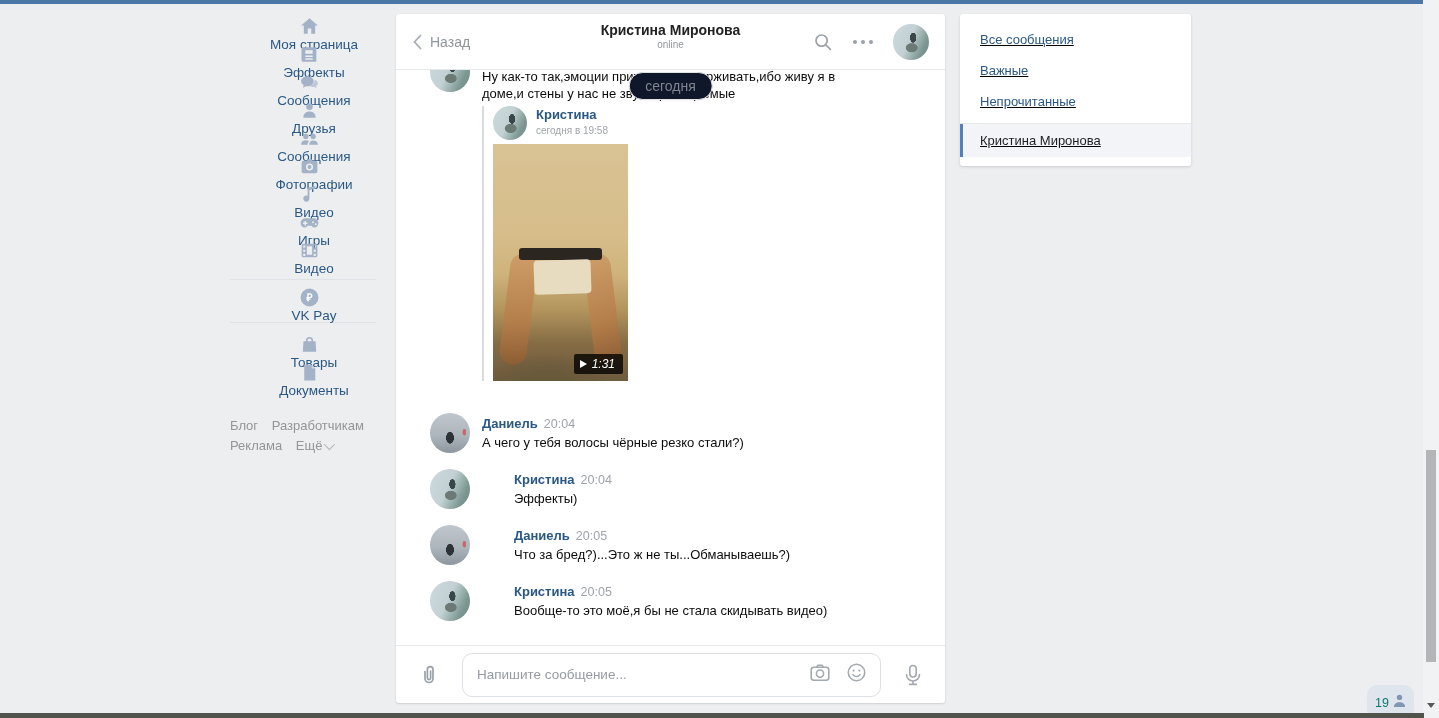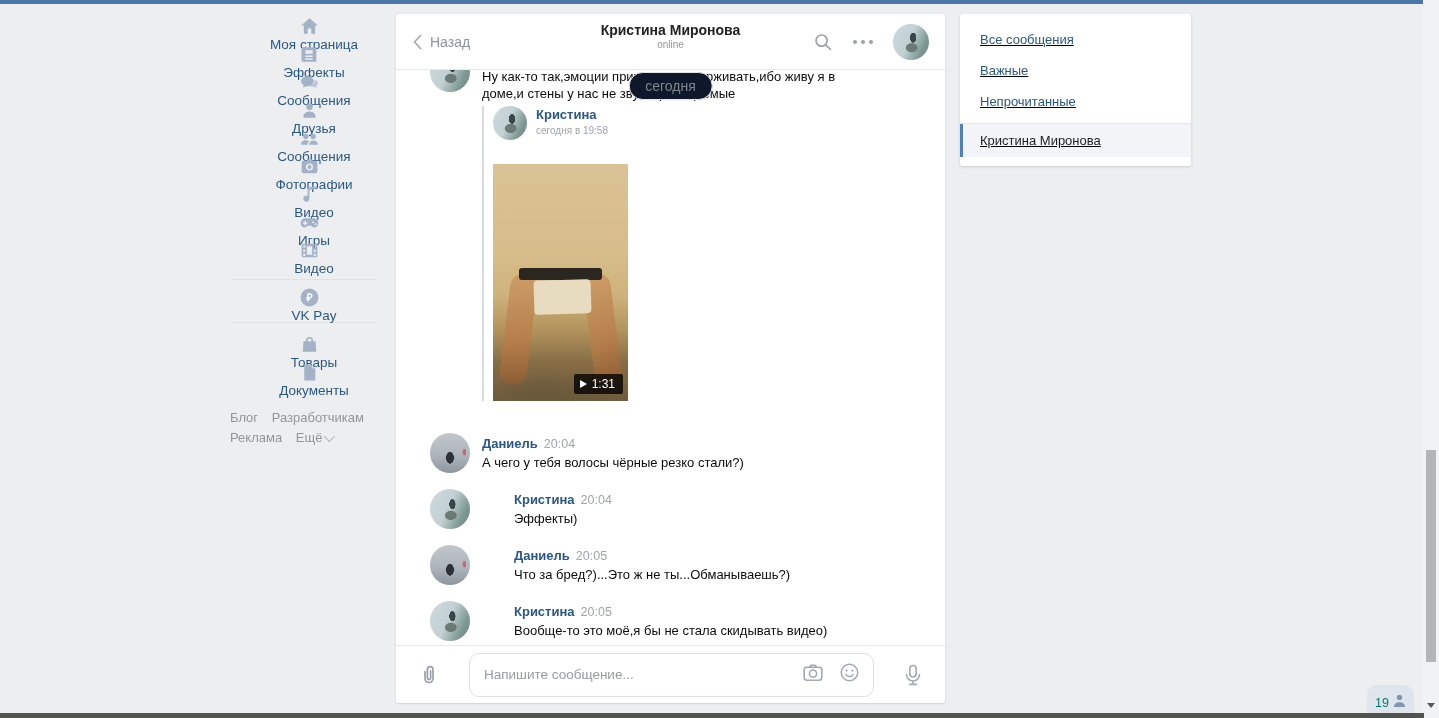--- a/index.html
+++ b/index.html
@@ -12,21 +12,21 @@
   
   .topbar{position:absolute;top:0;left:0;width:1423px;height:4px;background:#4a76a8;}
 
   
   .sidebar{position:absolute;left:230px;top:16px;width:168px;}
   .nav-item{display:flex;align-items:center;height:28px;cursor:pointer;flex-direction:column;}
   .nav-item .ic{width:21px;height:21px;margin-right:10px;flex:0 0 21px;display:flex;align-items:center;justify-content:center;}
   .nav-item .lbl{color:#2a5885;font-size:13.5px;}
   .side-hr{border:none;border-top:1px solid #dfe2e6;margin:11px 0 7px 0;width:146px;}
   .side-hr2{border:none;border-top:1px solid #dfe2e6;margin:7px 0 11px 0;width:146px;}
-  .side-footer{margin-top:18px;font-size:13px;color:#939699;line-height:20px;}
+  .side-footer{margin-top:26px;font-size:13px;color:#939699;line-height:20px;}
   .side-footer a{color:#939699;text-decoration:none;margin-right:10px;cursor:pointer;}
   .chev-dn{display:inline-block;width:7px;height:7px;border-right:1.5px solid #aeb2b8;border-bottom:1.5px solid #aeb2b8;transform:rotate(45deg) translateY(-2px);margin-left:2px;}
 
   
   .chat{position:absolute;left:396px;top:14px;width:549px;height:689px;background:#fff;
         border-radius:3px;box-shadow:0 1px 2px rgba(0,0,0,.10),0 0 0 1px rgba(0,0,0,.02);}
   .chat-header{position:relative;height:55px;border-bottom:1px solid #e7e8ec;display:flex;align-items:center;padding:0 16px;}
   .back{display:flex;align-items:center;color:#8f959d;font-size:14px;cursor:pointer;}
   .back .bk-ch{margin-right:8px;display:flex;}
   .title-block{position:absolute;left:0;right:0;top:8px;text-align:center;pointer-events:none;}
@@ -61,38 +61,38 @@
   .first-row .m-ava{margin-top:-16px;}
   .first-row .m-text{width:358px;margin-top:0;}
 
   
   .fwd{margin-left:52px;margin-top:4px;border-left:2px solid #d6dce2;padding-left:9px;}
   .fwd-head{display:flex;}
   .fwd-ava{width:34px;height:34px;border-radius:50%;flex:0 0 34px;cursor:pointer;}
   .fwd-col{margin-left:9px;}
   .fwd-name{color:#2a5885;font-weight:bold;font-size:13px;margin-top:1px;cursor:pointer;}
   .fwd-time{color:#9fa4ab;font-size:10px;margin-top:3px;}
-  .video-thumb{position:relative;margin-top:24px;width:135px;height:237px;cursor:pointer;overflow:hidden;background:
+  .video-thumb{position:relative;margin-top:4px;width:135px;height:237px;cursor:pointer;overflow:hidden;background:
       radial-gradient(90px 45px at 40% 102%, #6a5a3c 30%, rgba(106,90,60,0) 75%),
-      linear-gradient(180deg,#d9c294 0%,#d6bd8a 38%,#cfb37c 55%,#b2945c 70%,#856c45 84%,#6f5b3e 100%);}
+      linear-gradient(180deg,#d9c294 0%,#d6bd8a 38%,#cfb37c 55%,#b2945c 70%,#856c45 84%,#6f5b3e 100%); font-style: italic;}
   .video-thumb .band{position:absolute;top:44%;left:19%;width:62%;height:12px;background:#2b2620;border-radius:3px;}
   .video-thumb .pillow{position:absolute;top:49%;left:30%;width:42%;height:34px;background:#e7dcc0;border-radius:4px;transform:rotate(-2deg);}
   .video-thumb .leg{position:absolute;width:27px;height:112px;border-radius:14px;background:linear-gradient(170deg,#cf9f69 0%,#b57f4b 60%,#8a5c33 100%);}
   .video-thumb .leg.l{left:12px;top:46%;transform:rotate(7deg);}
   .video-thumb .leg.r{right:12px;top:46%;transform:rotate(-7deg);}
   .dur-badge{position:absolute;right:5px;bottom:7px;background:rgba(0,0,0,.78);color:#fff;
              font-size:12px;padding:3px 8px 3px 6px;border-radius:2px;display:flex;align-items:center;gap:5px;}
   .play-tri{width:0;height:0;border-left:7px solid #fff;border-top:4.5px solid transparent;border-bottom:4.5px solid transparent;}
   .gap16{margin-top:16px;gap:32px;}
 
   
   .composer{position:absolute;left:0;right:0;bottom:0;height:57px;border-top:1px solid #e7e8ec;
             display:flex;align-items:center;padding:0 21px;}
   .clip{display:flex;cursor:pointer;}
-  .input-wrap{flex:1;margin:0 28px;height:42px;border:1px solid #dde0e4;border-radius:10px;
+  .input-wrap{flex:1;margin:0 21px;height:42px;border:1px solid #dde0e4;border-radius:10px;
               display:flex;align-items:center;padding:0 12px;background:#fff;}
   .input-wrap input{flex:1;border:none;outline:none;font-size:13.5px;color:#222;background:transparent;
                     font-family:"Liberation Sans","DejaVu Sans",sans-serif;}
   .input-wrap input::placeholder{color:#959ba3;}
   .in-icons{display:flex;align-items:center;gap:13px;margin-left:8px;}
   .mic{display:flex;cursor:pointer;}
 
   
   .menu{position:absolute;left:960px;top:14px;width:231px;background:#fff;border-radius:3px;
         box-shadow:0 1px 3px rgba(0,0,0,.14);padding-top:10px;text-decoration:underline;}

